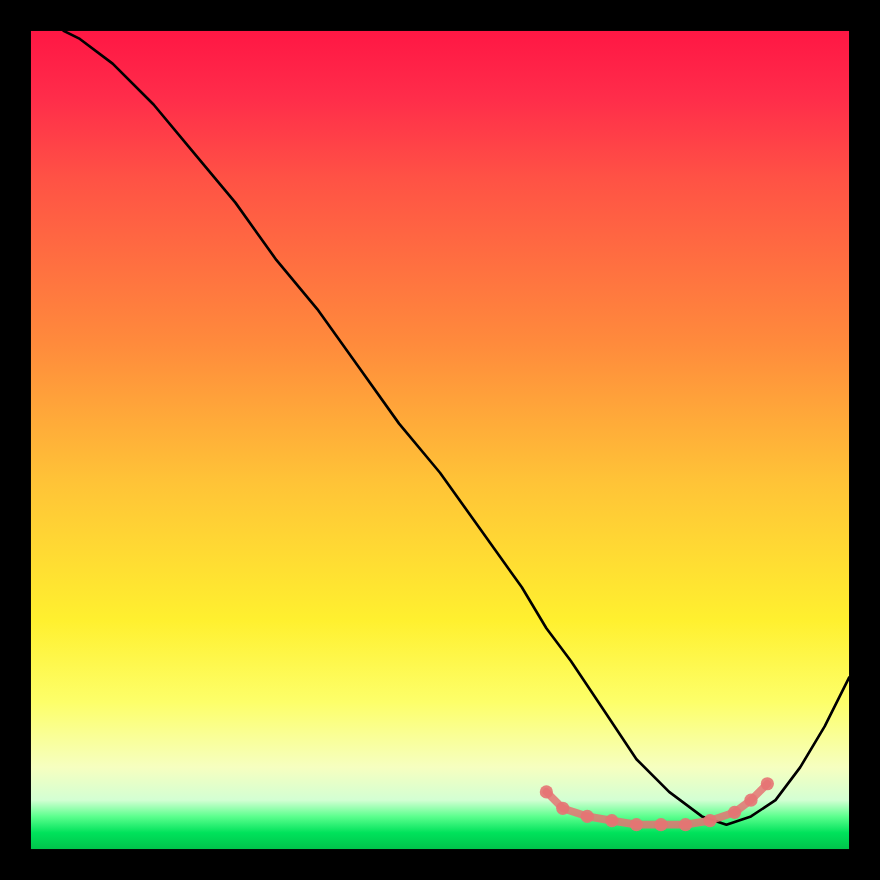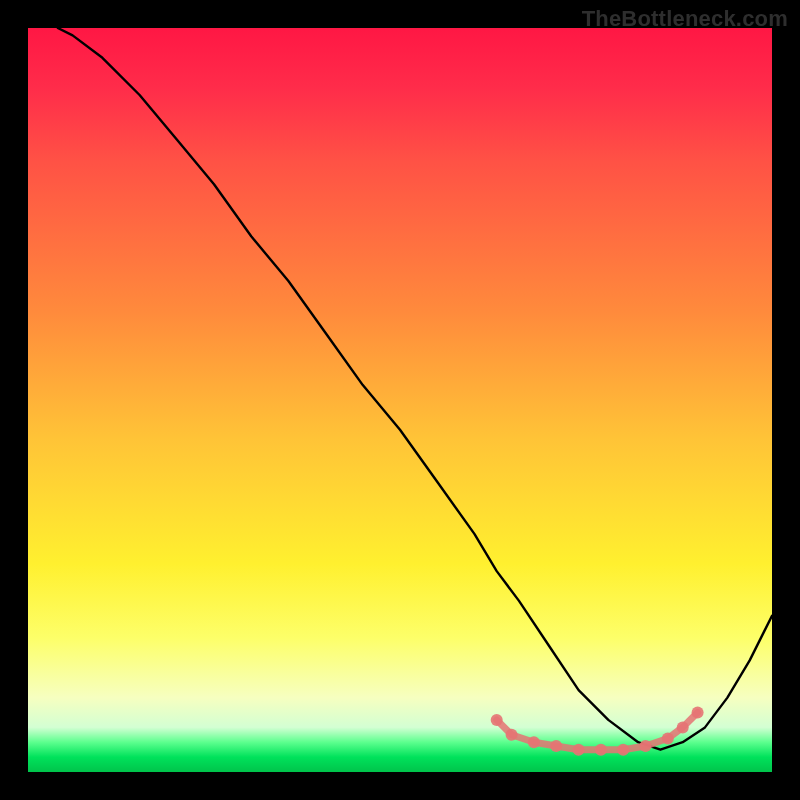--- a/index.html
+++ b/index.html
@@ -59,21 +59,20 @@
     font-weight: 600;
     letter-spacing: 0.2px;
     user-select: none;
   }
 </style>
 </head>
 <body>
 
 <div class="chart-root">
 
-  <div class="watermark">TheBottleneck.com</div>
 
   <div class="plot-area">
     <div class="gradient-bg"></div>
 
     <svg class="overlay" viewBox="0 0 744 744" preserveAspectRatio="none">
       <path id="curve-path" fill="none" stroke="#000000" stroke-width="2.4" stroke-linecap="round" stroke-linejoin="round" d="M29.8 0.0 L44.6 7.4 L74.4 29.8 L111.6 67.0 L148.8 111.6 L186.0 156.2 L223.2 208.3 L260.4 253.0 L297.6 305.0 L334.8 357.1 L372.0 401.8 L409.2 453.8 L446.4 505.9 L468.7 543.1 L491.0 572.9 L520.8 617.5 L550.6 662.2 L580.3 691.9 L610.1 714.2 L632.4 721.7 L654.7 714.2 L677.0 699.4 L699.4 669.6 L721.7 632.4 L744.0 587.8"></path>
       <g id="highlight-group">
           <path d="M468.7 691.9 L483.6 706.8 L505.9 714.2 L528.2 718.0 L550.6 721.7 L572.9 721.7 L595.2 721.7 L617.5 718.0 L639.8 710.5 L654.7 699.4 L669.6 684.5" fill="none" stroke="#e57373" stroke-width="7" stroke-linecap="round" stroke-linejoin="round" opacity="0.85"></path>
           <circle cx="468.7" cy="691.9" r="6" fill="#e57373" opacity="0.9"></circle>
           <circle cx="483.6" cy="706.8" r="6" fill="#e57373" opacity="0.9"></circle>

